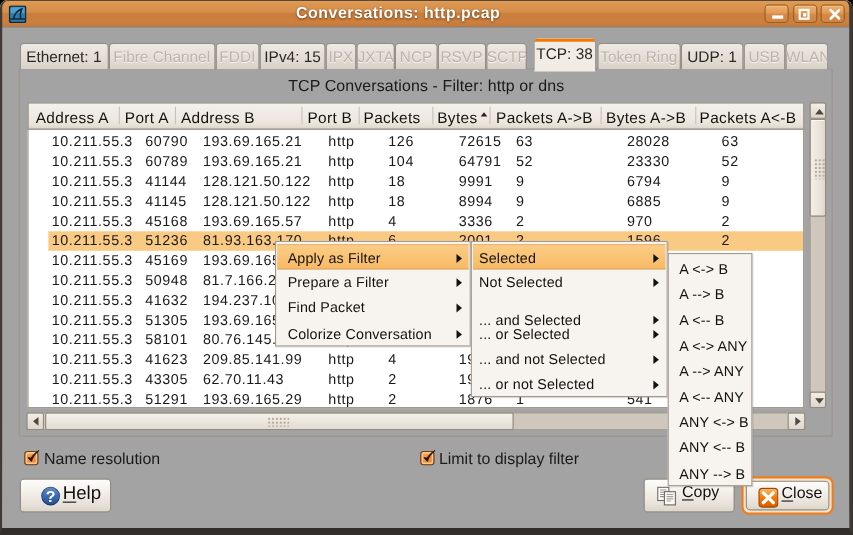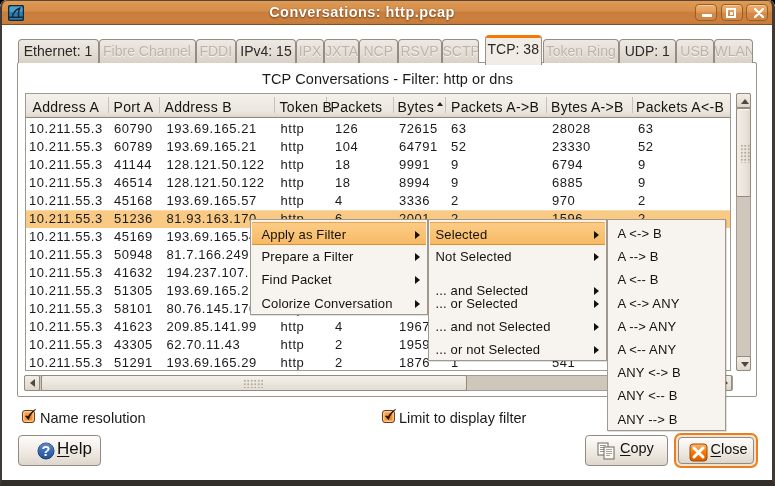--- a/index.html
+++ b/index.html
@@ -1,34 +1,34 @@
 <!DOCTYPE html>
 <html><head><meta charset="utf-8"><style>
 *{margin:0;padding:0;box-sizing:border-box}
 html,body{width:775px;height:486px;overflow:hidden;background:#000}
 body{font-family:"Liberation Sans",sans-serif;font-size:14.5px;color:#1a1a1a;-webkit-font-smoothing:antialiased}
 .abs{position:absolute}
-#win{position:relative;width:775px;height:486px;background:#ffffff;border-radius:7px 7px 0 0;overflow:hidden}
+#win{position:relative;width:775px;height:486px;background:#a3a3a3;border-radius:7px 7px 0 0;overflow:hidden}
 #winborder{position:absolute;left:0;top:0;width:775px;height:486px;border-radius:7px 7px 0 0;border-left:2px solid #3f3a35;border-right:3px solid #3f3a35;border-bottom:6px solid #322e2a;border-top:1px solid #55473a;pointer-events:none;z-index:50}
 
 #title{position:absolute;left:0;top:0;width:775px;height:25px;background:linear-gradient(#e2a05c 0%,#dd9750 12%,#d68e4a 45%,#ca7e3d 52%,#cc803f 85%,#c67a3a 100%);border-bottom:1px solid #7a5226;border-radius:7px 7px 0 0}
 #title .txt{position:absolute;top:4px;left:62px;width:600px;text-align:center;font-weight:bold;color:#fff;font-size:14.5px;letter-spacing:0.45px;text-shadow:0 1px 2px rgba(80,40,0,0.75),0 0 1px rgba(100,50,0,0.4)}
 .tbtn{position:absolute;top:3.5px;width:22px;height:17.5px;border:1px solid #96601f;border-radius:4px;background:linear-gradient(#efae70 0%,#e29c58 45%,#d4894a 55%,#d08544 100%);box-shadow:inset 0 1px 0 rgba(255,235,210,0.5)}
 
 .tab{position:absolute;border:1px solid #958d82;border-bottom:none;border-radius:4px 4px 0 0;background:linear-gradient(#eee9e3 0%,#e2dcd4 60%,#d8d1c7 100%);text-align:center;color:#2b2825;white-space:nowrap;overflow:hidden;letter-spacing:0;font-size:14px}
 .tab.d{color:#bcb4a9;text-shadow:0 1px 0 #f7f4f0}
 .tab.a{background:#f1ece6;border-color:#9a9186}
 
 .nbframe{position:absolute;left:17px;top:62px;width:740px;height:335px;border:1px solid #9c948a;border-radius:2px}
 
 #thead{position:absolute;left:25px;top:93px;width:706px;height:25px;background:linear-gradient(#f4f0ea 0%,#ece7e0 70%,#e6e0d8 88%,#dbd4ca 100%);border:1px solid #a29a8e;border-bottom:1px solid #8e8678}
 .hsep{position:absolute;top:97px;width:1px;height:16px;background:#c9c1b5}
 .hlabel{position:absolute;top:98.5px;color:#17140f;letter-spacing:0.3px;white-space:pre;font-size:14px}
 #tbody{position:absolute;left:25px;top:118px;width:706px;height:253px;background:#fff;border-left:1px solid #a29a8e;border-right:1px solid #a29a8e;border-bottom:1px solid #a29a8e;overflow:hidden}
-.trow{position:absolute;left:0;width:704px;height:18px}
+.trow{position:absolute;left:18px;width:704px;height:18px}
 .trow span{position:absolute;top:1.5px;white-space:pre;letter-spacing:0.55px;font-size:13px}
 .selrow{background:#f9ca84;box-shadow:inset 0 1px 0 #fbd8a6}
 .track{position:absolute;background:#cfc7bb;border:1px solid #a49c90;border-radius:2px}
 .thumbv{position:absolute;background:linear-gradient(90deg,#f2eee7 0%,#eae4db 60%,#dfd8cd 100%);border:1px solid #938b7e;border-radius:2px;box-shadow:inset 0 1px 0 #faf8f4}
 .thumbh{position:absolute;background:linear-gradient(#f5f1ea,#e2dcd2);border:1px solid #938b7e;border-radius:2px}
 .stepper{position:absolute;background:linear-gradient(#f2eee7,#ddd6cb);border:1px solid #938b7e;border-radius:2px;color:#36322c}
 .grip{position:absolute;width:9px;height:9px;background-image:radial-gradient(circle,#b3a99b 0.8px,transparent 1px);background-size:3.5px 3.5px}
 
 .menu{position:absolute;background:#f7f3ee;border:1px solid #a19890;box-shadow:1px 1px 0 rgba(0,0,0,0.12);z-index:20}
 .mi{position:absolute;left:1px;right:1px;height:23.2px;line-height:23.2px;padding-left:0;color:#141210;white-space:pre;letter-spacing:0.15px;font-size:13px}
@@ -91,21 +91,21 @@
 <div class="hsep" style="left:159px"></div>
 <div class="hsep" style="left:274px"></div>
 <div class="hsep" style="left:326px"></div>
 <div class="hsep" style="left:392.5px"></div>
 <div class="hsep" style="left:445px"></div>
 <div class="hsep" style="left:546px"></div>
 <div class="hsep" style="left:632px"></div>
 <div class="hlabel" style="left:32.5px">Address A</div>
 <div class="hlabel" style="left:113.5px">Port A</div>
 <div class="hlabel" style="left:164.5px">Address B</div>
-<div class="hlabel" style="left:279.5px">Token B</div>
+<div class="hlabel" style="left:279.5px">Port B</div>
 <div class="hlabel" style="left:330.5px">Packets</div>
 <div class="hlabel" style="left:397.5px">Bytes</div>
 <div class="hlabel" style="left:451px">Packets A-&gt;B</div>
 <div class="hlabel" style="left:551px">Bytes A-&gt;B</div>
 <div class="hlabel" style="left:636px">Packets A&lt;-B</div>
 <div class="abs" style="left:437px;top:101.5px;width:0;height:0;border-bottom:4px solid #25211b;border-left:3.5px solid transparent;border-right:3.5px solid transparent"></div>
 <div id="tbody">
 <div class="trow" style="top:1.5px">
         <span style="left:3px">10.211.55.3</span>
         <span style="left:88px">60790</span>
@@ -134,21 +134,21 @@
         <span style="left:140.5px">128.121.50.122</span>
         <span style="left:254.5px">http</span>
         <span style="left:309px">18</span>
         <span style="left:373px">9991</span>
         <span style="left:425px">9</span>
         <span style="left:526px">6794</span>
         <span style="left:612px">9</span>
       </div>
 <div class="trow" style="top:55.5px">
         <span style="left:3px">10.211.55.3</span>
-        <span style="left:88px">46514</span>
+        <span style="left:88px">41145</span>
         <span style="left:140.5px">128.121.50.122</span>
         <span style="left:254.5px">http</span>
         <span style="left:309px">18</span>
         <span style="left:373px">8994</span>
         <span style="left:425px">9</span>
         <span style="left:526px">6885</span>
         <span style="left:612px">9</span>
       </div>
 <div class="trow" style="top:73.5px">
         <span style="left:3px">10.211.55.3</span>
@@ -286,21 +286,21 @@
 <div class="mi" style="top:71.6px"><span class="lab" style="left:9.5px">Colorize Conversation</span><div class="marr" style="right:6px"></div></div>
 </div>
 <div class="menu" style="left:428px;top:219px;width:179px;height:142.2px">
 <div class="mi hl" style="top:2.0px"><span class="lab" style="left:5.5px">Selected</span><div class="marr" style="right:6px"></div></div>
 <div class="mi" style="top:25.2px"><span class="lab" style="left:5.5px">Not Selected</span><div class="marr" style="right:6px"></div></div>
 <div class="mi" style="top:59px"><span class="lab" style="left:5.5px">... and Selected</span><div class="marr" style="right:6px"></div></div>
 <div class="mi" style="top:71.6px"><span class="lab" style="left:5.5px">... or Selected</span><div class="marr" style="right:6px"></div></div>
 <div class="mi" style="top:94.8px"><span class="lab" style="left:5.5px">... and not Selected</span><div class="marr" style="right:6px"></div></div>
 <div class="mi" style="top:118.0px"><span class="lab" style="left:5.5px">... or not Selected</span><div class="marr" style="right:6px"></div></div>
 </div>
-<div class="menu" style="left:607px;top:219px;width:119px;height:211.79999999999998px">
+<div class="menu" style="left:607px;top:230px;width:77px;height:211.79999999999998px">
 <div class="mi" style="top:2.0px"><span class="lab" style="left:8.5px">A &lt;-&gt; B</span></div>
 <div class="mi" style="top:25.2px"><span class="lab" style="left:8.5px">A --&gt; B</span></div>
 <div class="mi" style="top:48.4px"><span class="lab" style="left:8.5px">A &lt;-- B</span></div>
 <div class="mi" style="top:71.6px"><span class="lab" style="left:8.5px">A &lt;-&gt; ANY</span></div>
 <div class="mi" style="top:94.8px"><span class="lab" style="left:8.5px">A --&gt; ANY</span></div>
 <div class="mi" style="top:118.0px"><span class="lab" style="left:8.5px">A &lt;-- ANY</span></div>
 <div class="mi" style="top:164.4px"><span class="lab" style="left:8.5px">ANY &lt;-- B</span></div>
 <div class="mi" style="top:141.2px"><span class="lab" style="left:8.5px">ANY &lt;-&gt; B</span></div>
 <div class="mi" style="top:187.6px"><span class="lab" style="left:8.5px">ANY --&gt; B</span></div>
 </div>

